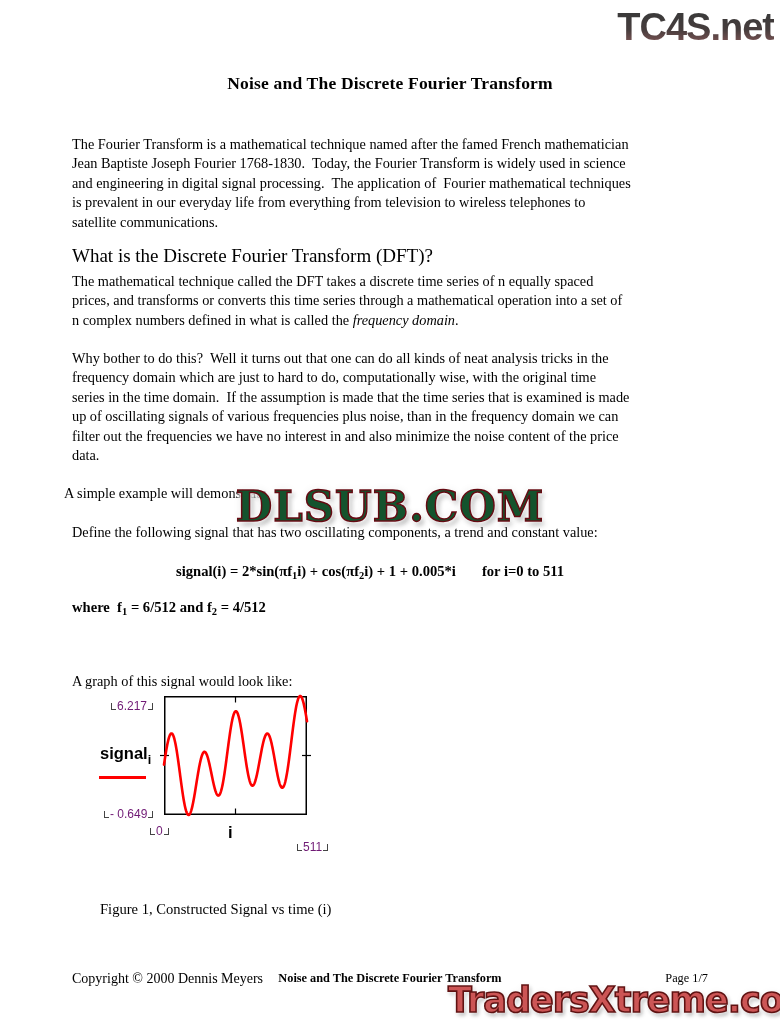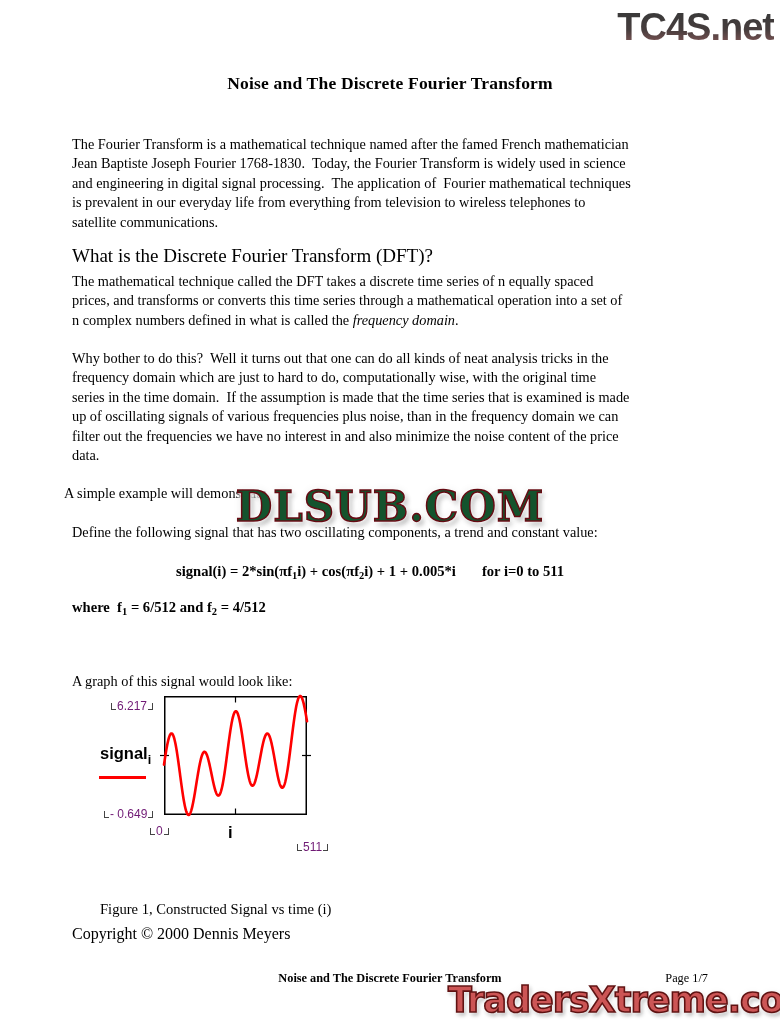--- a/index.html
+++ b/index.html
@@ -58,21 +58,21 @@
   .corner-r{border-right:1.2px solid #444;border-bottom:1.2px solid #444;}
   .sig-label{top:744px;left:100px;font-family:"Liberation Sans",sans-serif;font-weight:bold;font-size:16.5px;}
   .sig-sub{font-size:12.5px;vertical-align:-5px;}
   .legend-line{top:776px;left:99px;width:47px;height:3px;background:#ff0000;}
   .x-axis-name{top:823px;left:228px;font-family:"Liberation Sans",sans-serif;font-weight:bold;font-size:16.5px;}
   .plot-svg{top:696px;left:164px;overflow:visible;}
 
   .caption{top:901px;left:100px;font-size:14.6px;}
 
   
-  .footer-left{top:925px;left:72px;font-size:16px;}
+  .footer-left{top:971px;left:72px;font-size:14px;}
   .footer-center{top:971px;left:0;width:780px;text-align:center;font-size:12.3px;font-weight:bold;}
   .footer-right{top:971px;right:72px;font-size:12.3px;}
 </style>
 </head>
 <body>
 
 <div class="abs tc4s">TC4S.net</div>
 
 <div class="abs page-title">Noise and The Discrete Fourier Transform</div>
 

